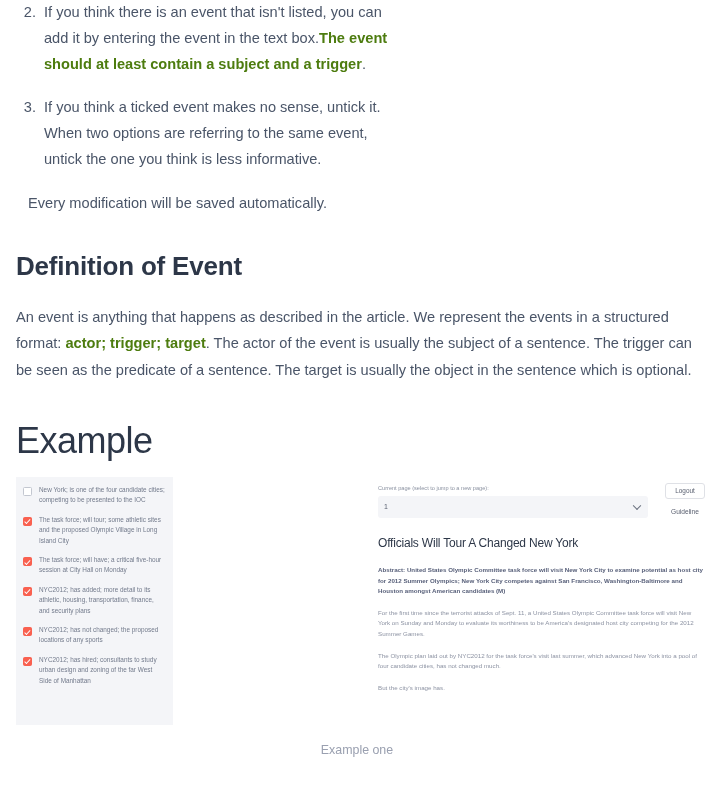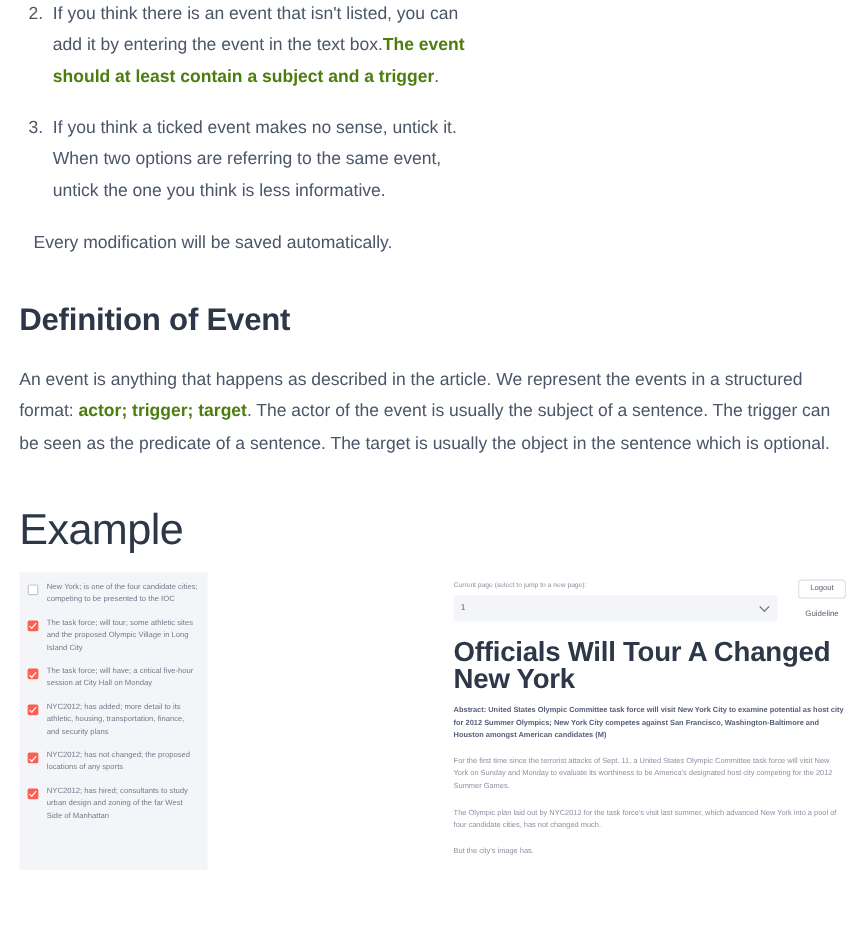--- a/index.html
+++ b/index.html
@@ -207,23 +207,23 @@
   .guideline-link {
     margin-top: 9px;
     font-size: 6.6px;
     color: #5a6070;
     text-decoration: none;
     cursor: pointer;
   }
 
   .article-headline {
     margin: 14px 10px 0 10px;
-    font-size: 23px;
+    font-size: 12px;
     line-height: 22px;
-    font-weight: bold;
+    font-weight: normal;
     color: #2d3748;
     letter-spacing: -0.2px;
   }
   .article-abstract {
     margin: 11px 10px 0 10px;
     font-size: 6.2px;
     line-height: 10.6px;
     font-weight: bold;
     color: #58607a;
   }
@@ -310,15 +310,16 @@
         </div>
       </div>
 
       <div class="article-headline">Officials Will Tour A Changed New York</div>
       <div class="article-abstract">Abstract: United States Olympic Committee task force will visit New York City to examine potential as host city for 2012 Summer Olympics; New York City competes against San Francisco, Washington-Baltimore and Houston amongst American candidates (M)</div>
       <div class="article-para">For the first time since the terrorist attacks of Sept. 11, a United States Olympic Committee task force will visit New York on Sunday and Monday to evaluate its worthiness to be America's designated host city competing for the 2012 Summer Games.</div>
       <div class="article-para">The Olympic plan laid out by NYC2012 for the task force's visit last summer, which advanced New York into a pool of four candidate cities, has not changed much.</div>
       <div class="article-para">But the city's image has.</div>
     </div>
 
+    <div class="example-caption">Example one</div>
   </div>
 
 </div>
 
 </body></html>

